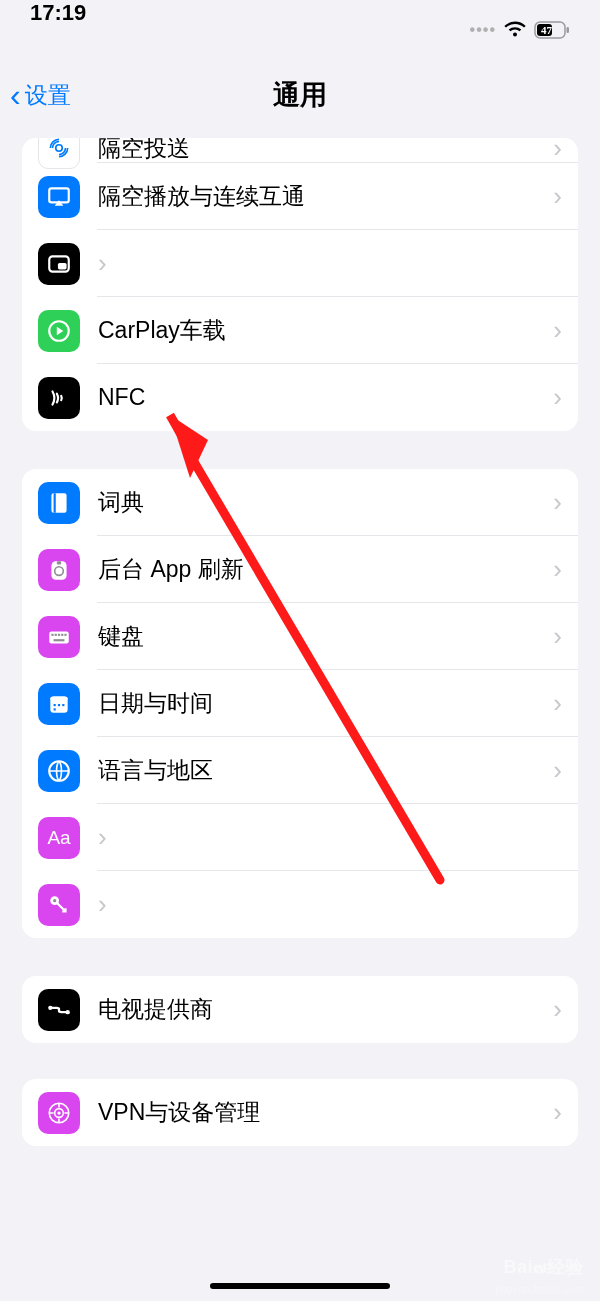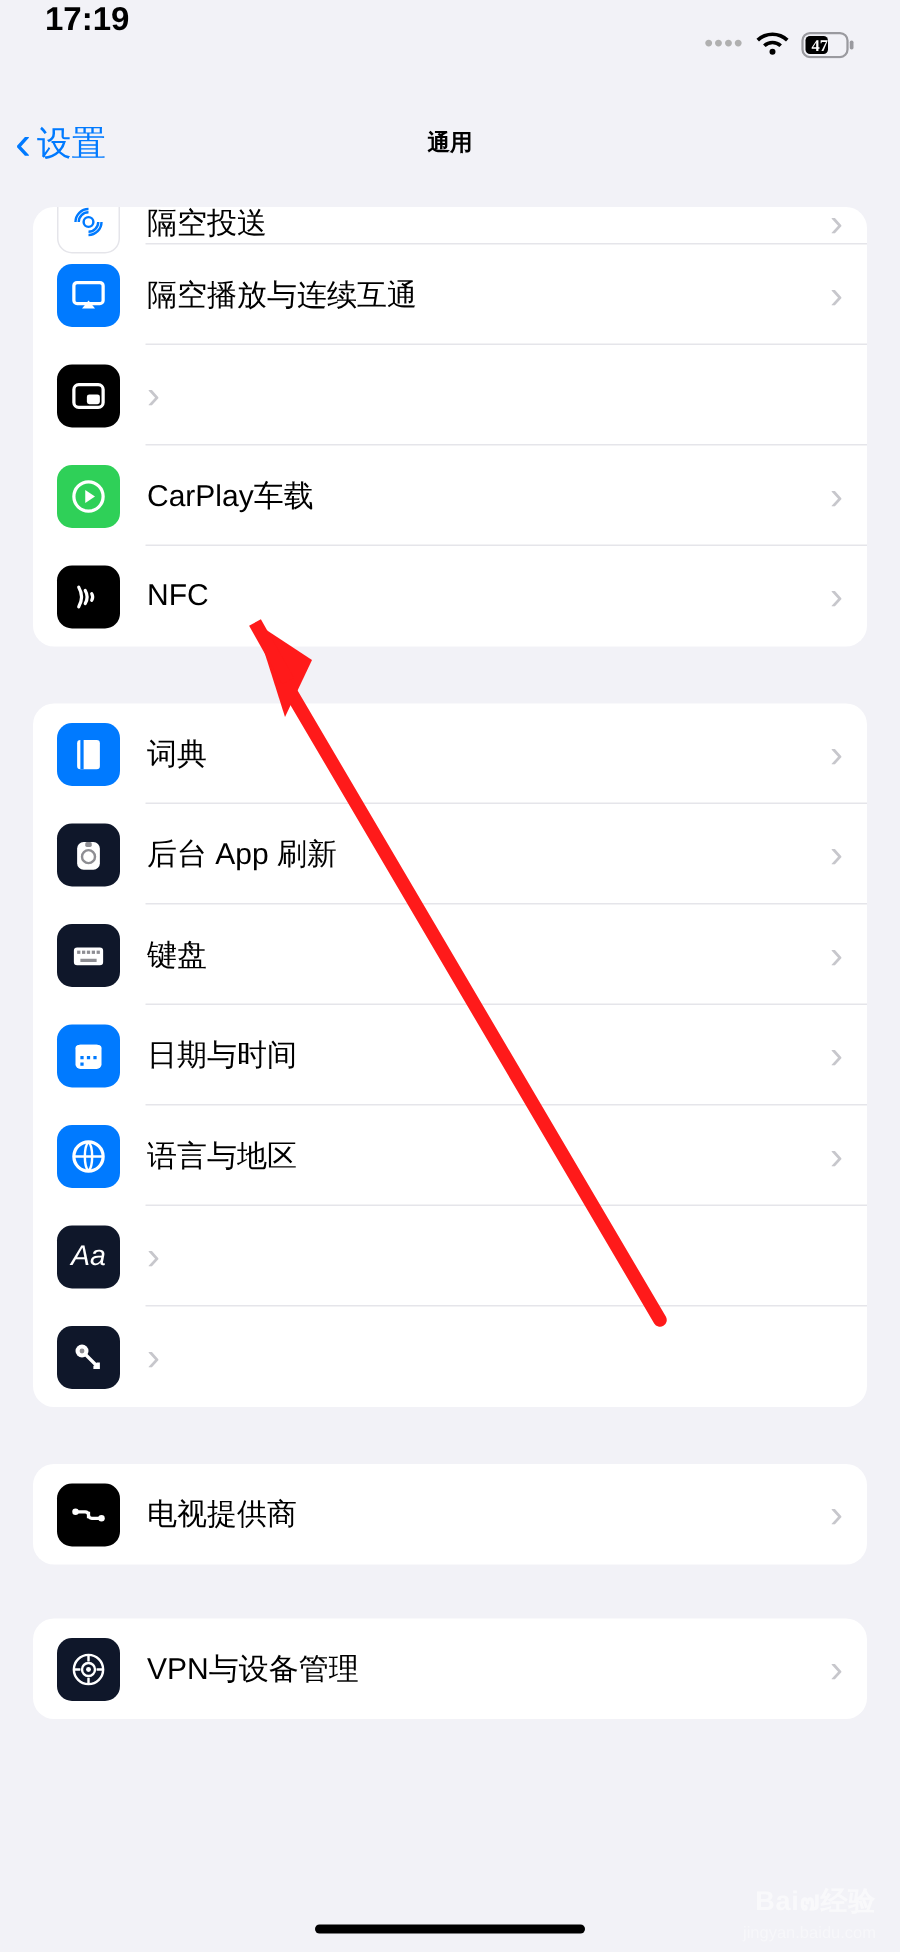--- a/index.html
+++ b/index.html
@@ -34,21 +34,21 @@
       color: #007aff;
       font-size: 23px;
       position: absolute;
       left: 10px;
     }
     .back-chevron { font-size: 32px; margin-right: 4px; font-weight: 300; }
     .nav-title {
       position: absolute;
       left: 50%;
       transform: translateX(-50%);
-      font-size: 15px;
+      font-size: 27px;
       font-weight: 600;
     }
     .content { padding: 0 22px; }
     .section {
       background: #fff;
       border-radius: 14px;
       overflow: hidden;
       margin-bottom: 38px;
     }
     .section.tight { margin-bottom: 36px; }
@@ -75,32 +75,32 @@
       border-radius: 10px;
       display: flex;
       align-items: center;
       justify-content: center;
       margin-right: 18px;
       flex-shrink: 0;
       color: #fff;
     }
     .row-label {
       flex: 1;
-      font-size: 20px;
+      font-size: 23px;
       color: #000;
     }
     .chev {
       color: #c7c7cc;
       font-size: 26px;
       font-weight: 300;
     }
     .icon-blue { background: #007aff; }
     .icon-black { background: #000; }
     .icon-green { background: #2fd058; }
-    .icon-grey { background: #0f172a; font-style: italic; }
+    .icon-grey { background: #d946ef; }
     .icon-white { background: #fff; border: 1px solid #e5e5ea; }
     .svg-ic { width: 26px; height: 26px; }
     .home-indicator {
       position: absolute;
       bottom: 12px;
       left: 50%;
       transform: translateX(-50%);
       width: 180px;
       height: 6px;
       background: #000;

